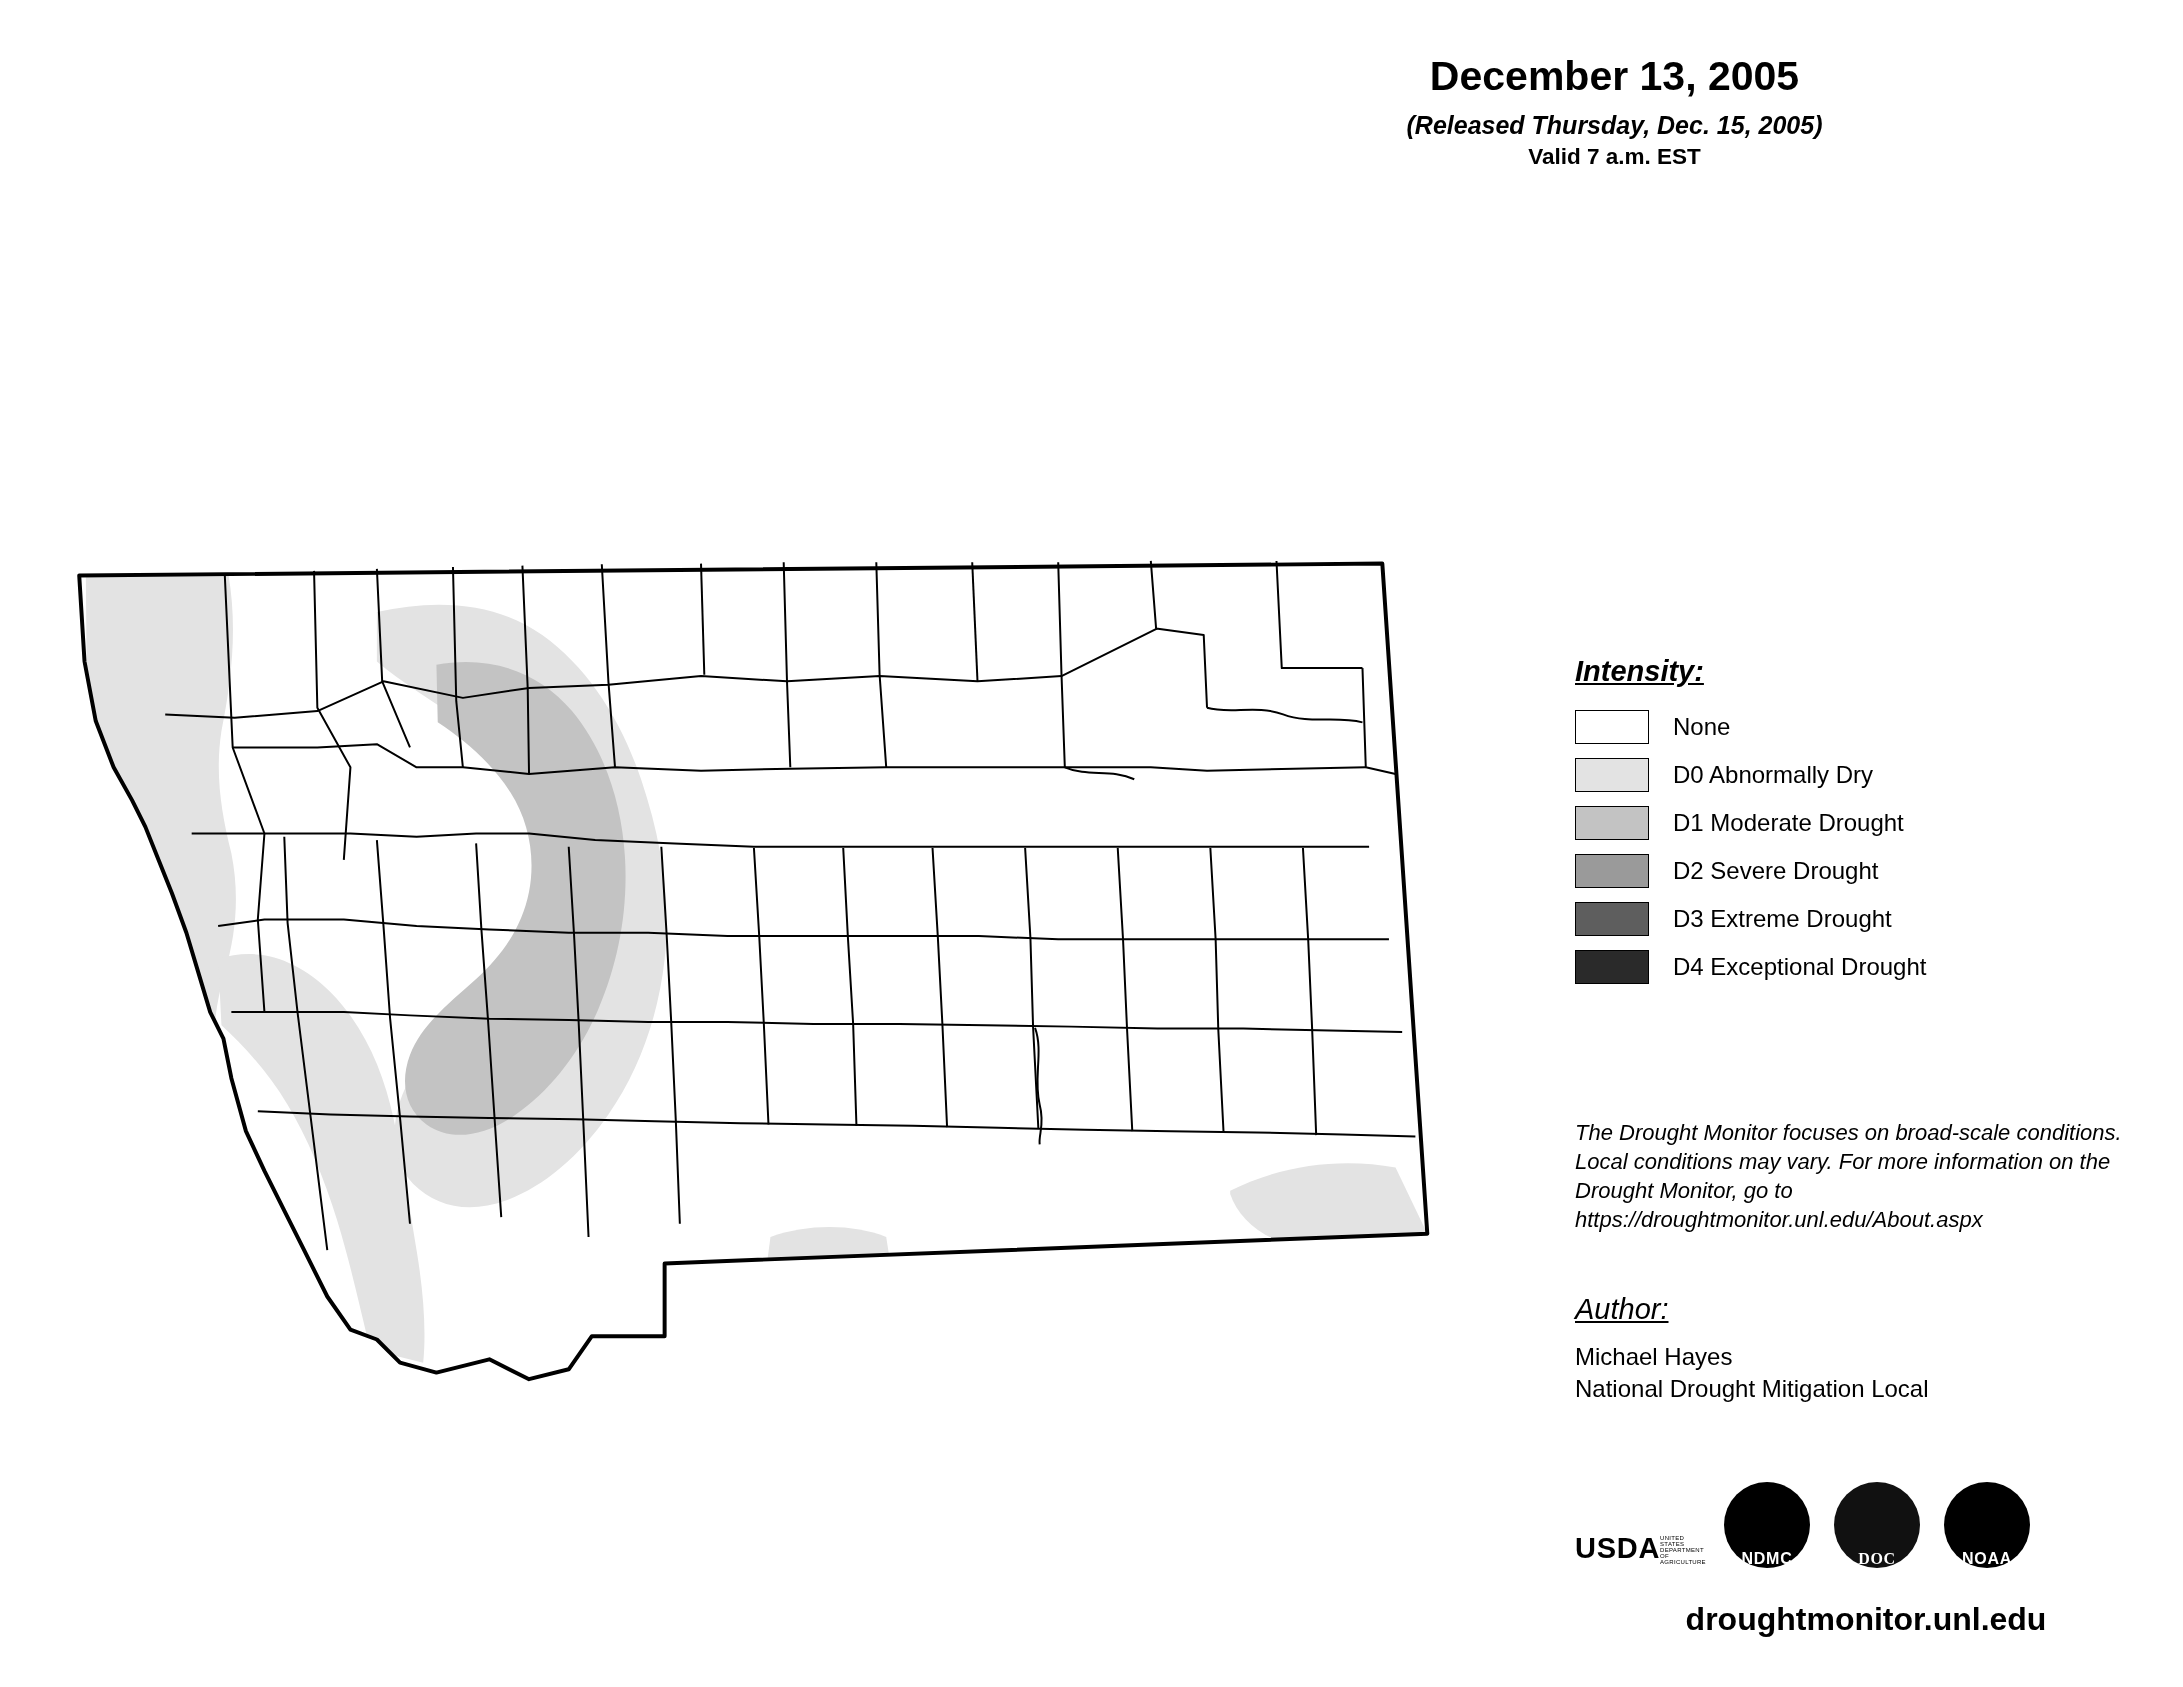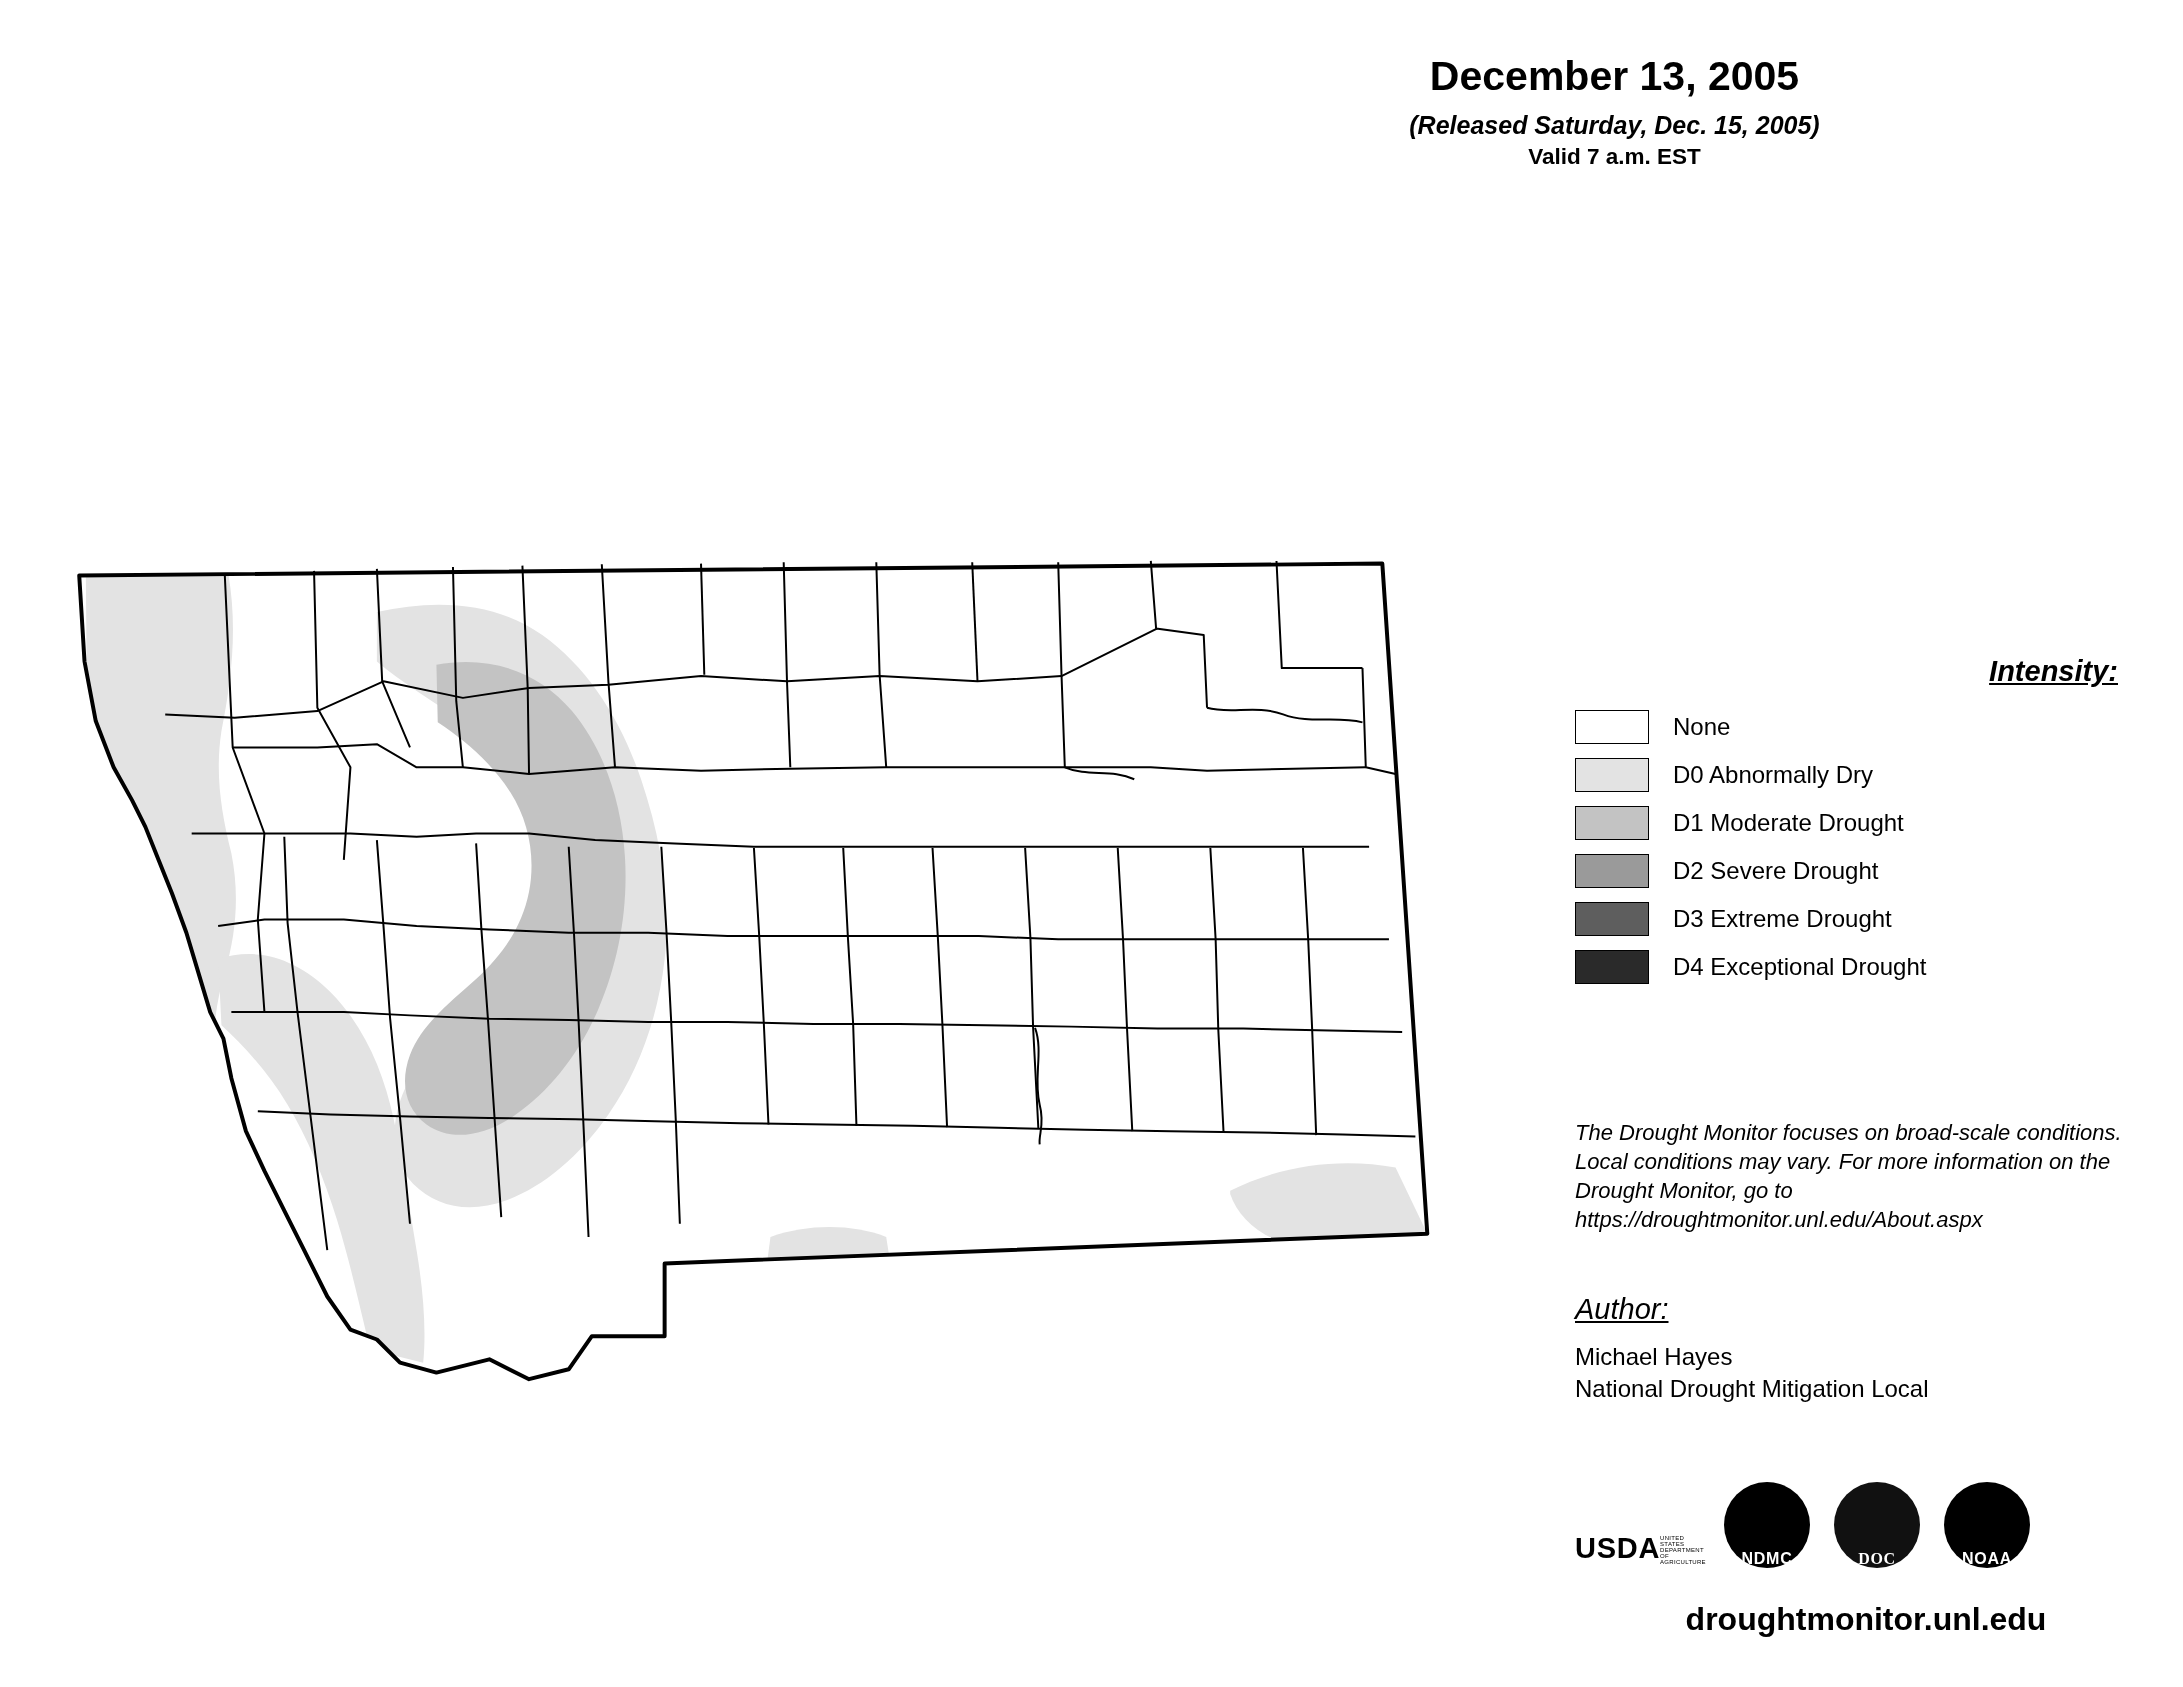--- a/index.html
+++ b/index.html
@@ -78,21 +78,20 @@
     height: 860px;
   }
   #map-svg { display: block; }
 
   
   #legend-panel {
     position: absolute;
     left: 1575px;
     top: 655px;
     width: 543px;
-    text-align: right;
   }
   #legend-heading {
     font-size: 29px;
     font-style: italic;
     font-weight: bold;
     text-decoration: underline;
     margin-bottom: 14.6px;
   }
   .legend-row {
     display: flex;
@@ -200,21 +199,21 @@
     font-size: 32px;
     font-weight: bold;
   }
 </style>
 </head>
 <body>
 
 <div id="header-area">
   <div id="date-block">
     <div id="date-main">December 13, 2005</div>
-    <div id="date-released">(Released Saturday, Dec. 15, 2005)</div>
+    <div id="date-released">(Released Thursday, Dec. 15, 2005)</div>
     <div id="date-valid">Valid 7 a.m. EST</div>
   </div>
 </div>
 
 <div id="map-area">
   <svg id="map-svg" width="1442" height="860" viewBox="0 0 2180 1300" xmlns="http://www.w3.org/2000/svg">
     <defs>
       <clipPath id="mtClip">
         <path d="M 20,40 L 1990,22 L 2058,1035 L 905,1080 L 905,1190 L 795,1190 L 760,1240
                  L 700,1255 L 640,1225 L 560,1245 L 505,1230 L 470,1195 L 430,1180

